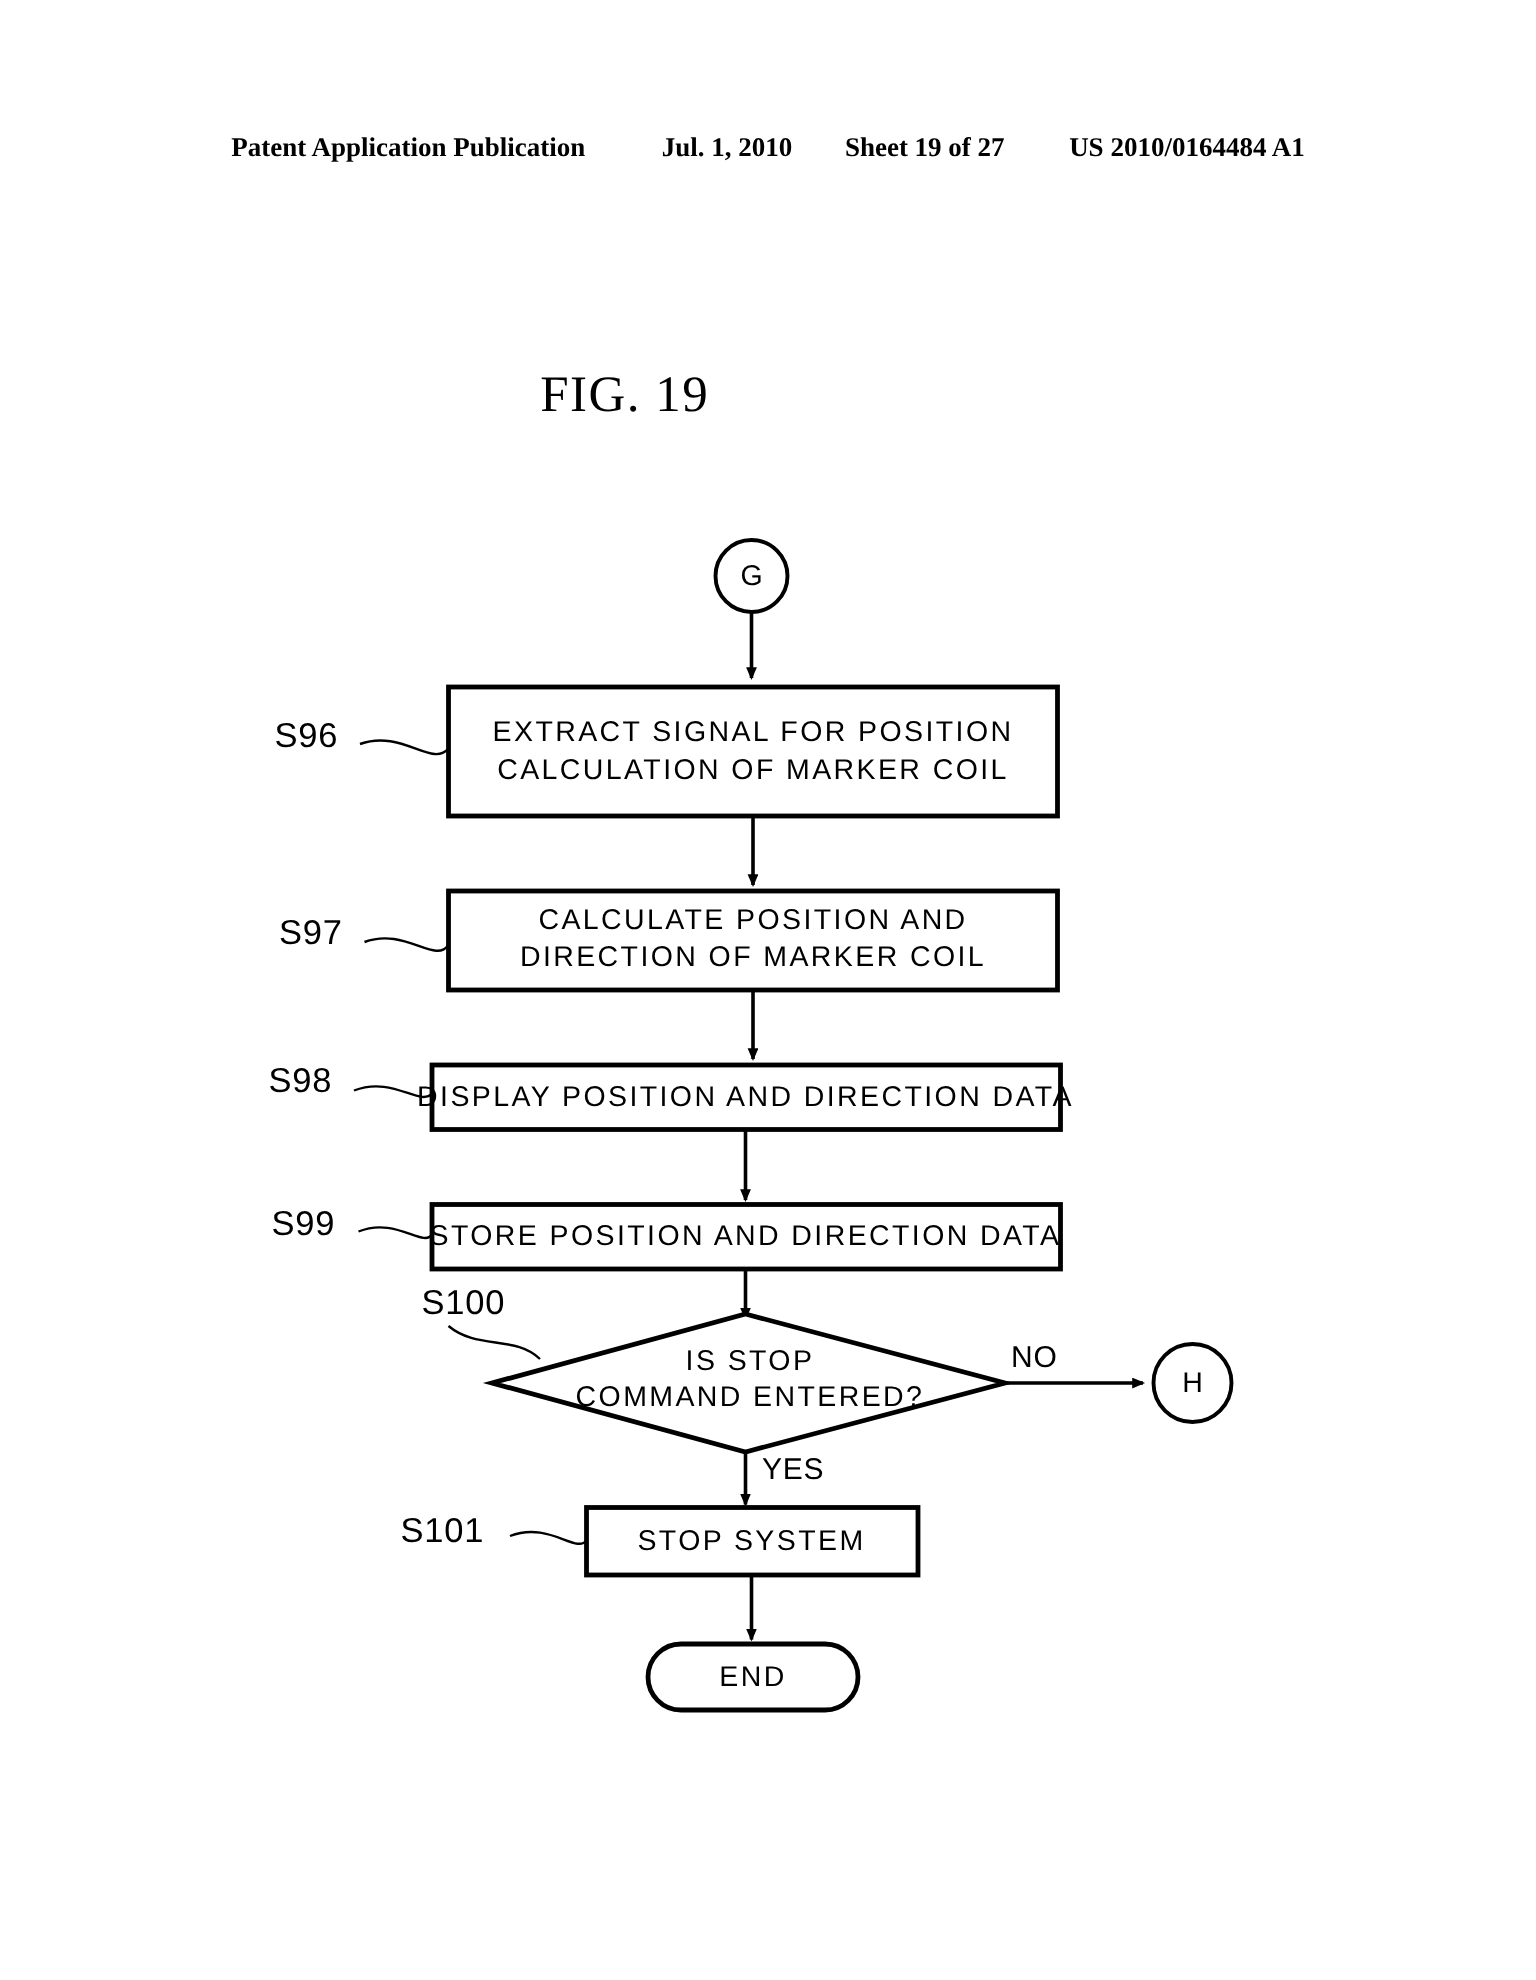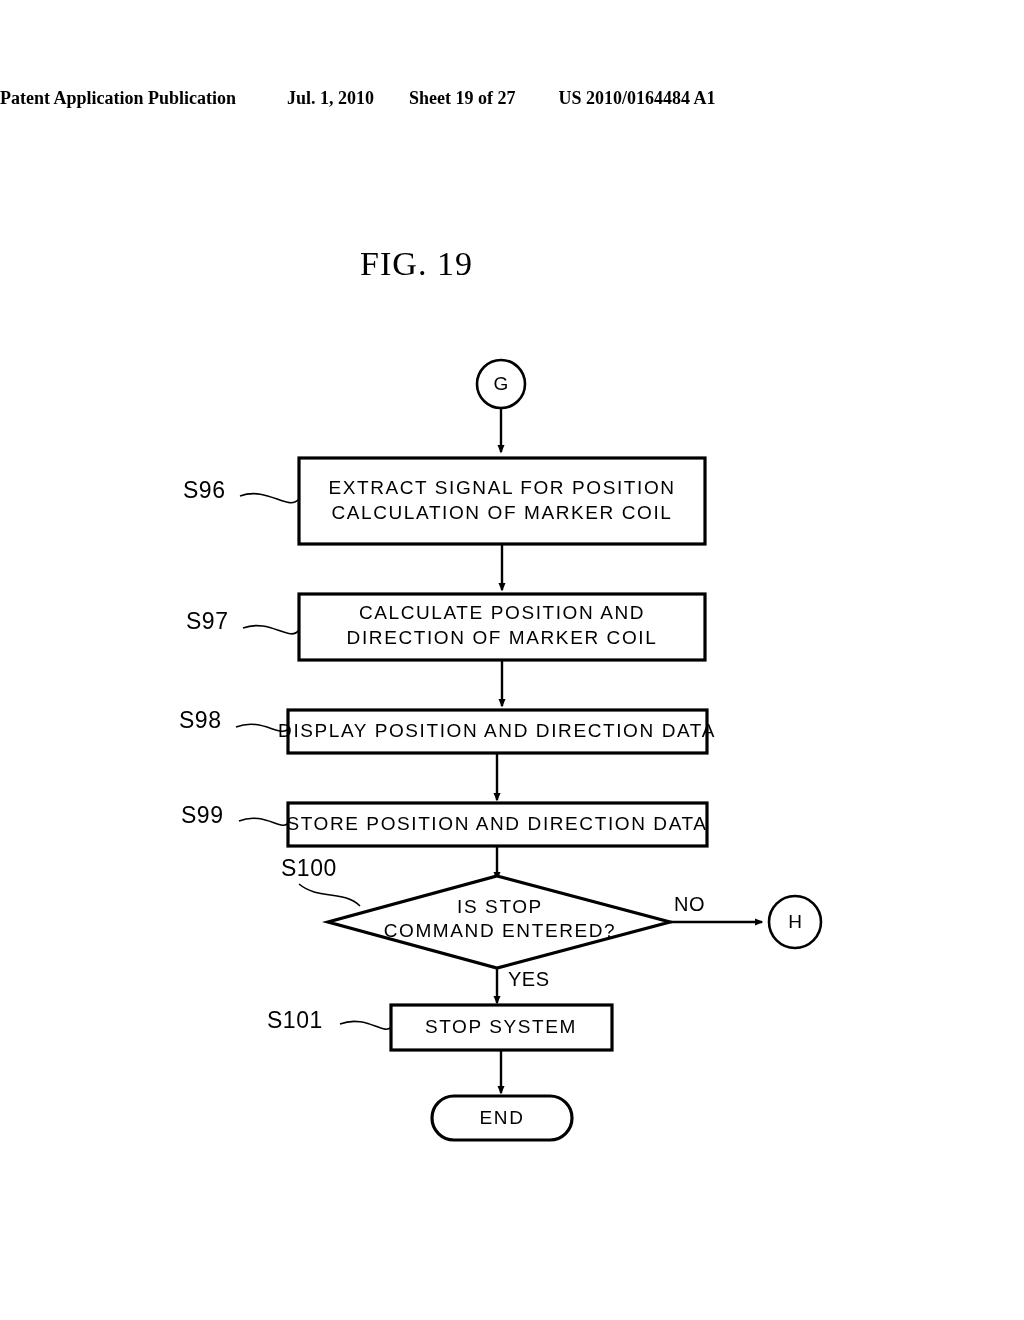--- a/index.html
+++ b/index.html
@@ -16,21 +16,21 @@
     overflow: hidden;
     font-family: "Liberation Sans", sans-serif;
   }
 
   
   #header {
     position: absolute;
     left: 0;
     top: 88px;
     width: 1024px;
-    text-align: left;
+    text-align: center;
     font-family: "Liberation Serif", serif;
     font-weight: bold;
     font-size: 18px;
     color: #000000;
     white-space: nowrap;
     letter-spacing: 0px;
   }
   #header .hslot { display: inline-block; }
   #header .gap-a { display: inline-block; width: 42px; }
   #header .gap-b { display: inline-block; width: 26px; }

